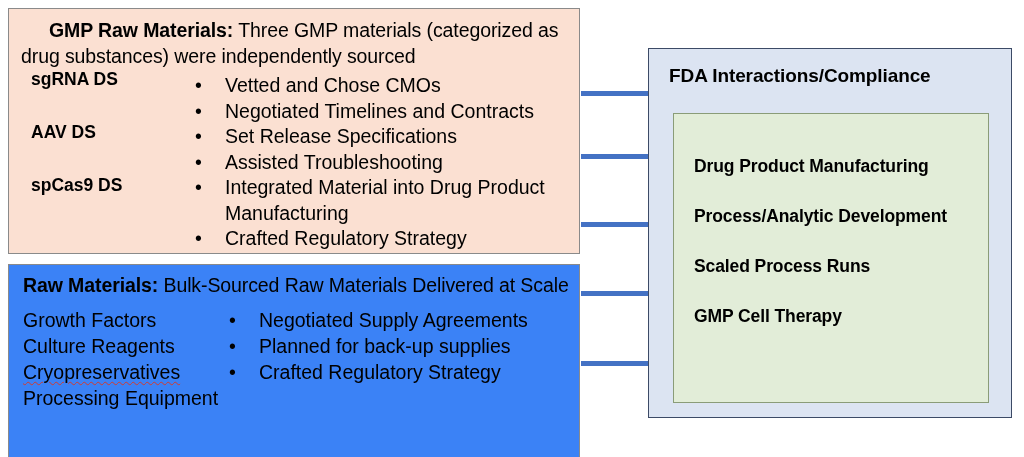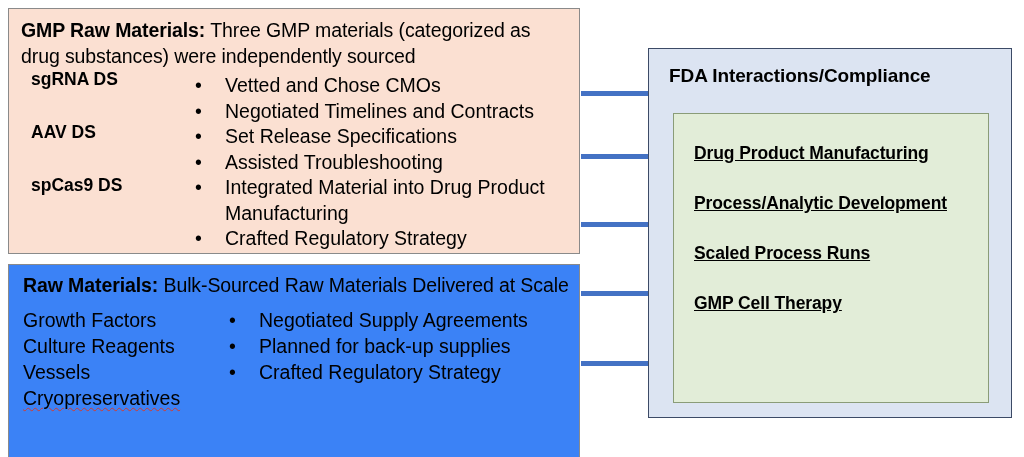--- a/index.html
+++ b/index.html
@@ -37,21 +37,21 @@
   }
   .gmp-head {
     position: absolute;
     left: 12px;
     top: 8px;
     width: 548px;
     font-size: 19.5px;
     line-height: 26px;
     letter-spacing: -0.1px;
   }
-  .gmp-head b { font-weight: bold; }
+  .gmp-head b { font-weight: bold; margin-left: 28px; }
 
   .ds-col {
     position: absolute;
     left: 22px;
     top: 60px;
     width: 150px;
   }
   .ds-item {
     font-size: 17.5px;
     font-weight: bold;
@@ -169,23 +169,22 @@
     top: 64px;
     width: 316px;
     height: 290px;
     box-sizing: border-box;
     background: #e2edd8;
     border: 1px solid #8a9c78;
   }
   .fda-list {
     position: absolute;
     left: 20px;
-    top: 28px;
+    top: 41px;
     width: 286px;
-    text-decoration: underline;
   }
   .fda-item {
     font-size: 17.5px;
     font-weight: bold;
     line-height: 22px;
     margin-bottom: 28px;
     letter-spacing: -0.1px;
   }
 
   
@@ -224,22 +223,22 @@
 
   <div class="box" id="raw-box">
 
     <div class="raw-head">
       <b>Raw Materials:</b><span> Bulk-Sourced Raw Materials Delivered at Scale</span>
     </div>
 
     <div class="raw-col">
       <div class="raw-item">Growth Factors</div>
       <div class="raw-item">Culture Reagents</div>
-      <div class="raw-item">Vessels</div>
       <div class="raw-item misspelled">Cryopreservatives</div>
+      <div class="raw-item">Processing Equipment</div>
     </div>
 
     <ul class="raw-bullets">
       <li><span class="bl">•</span><span>Negotiated Supply Agreements</span></li>
       <li><span class="bl">•</span><span>Planned for back-up supplies</span></li>
       <li><span class="bl">•</span><span>Crafted Regulatory Strategy</span></li>
     </ul>
   </div>
 
   <div class="box" id="fda-box">

